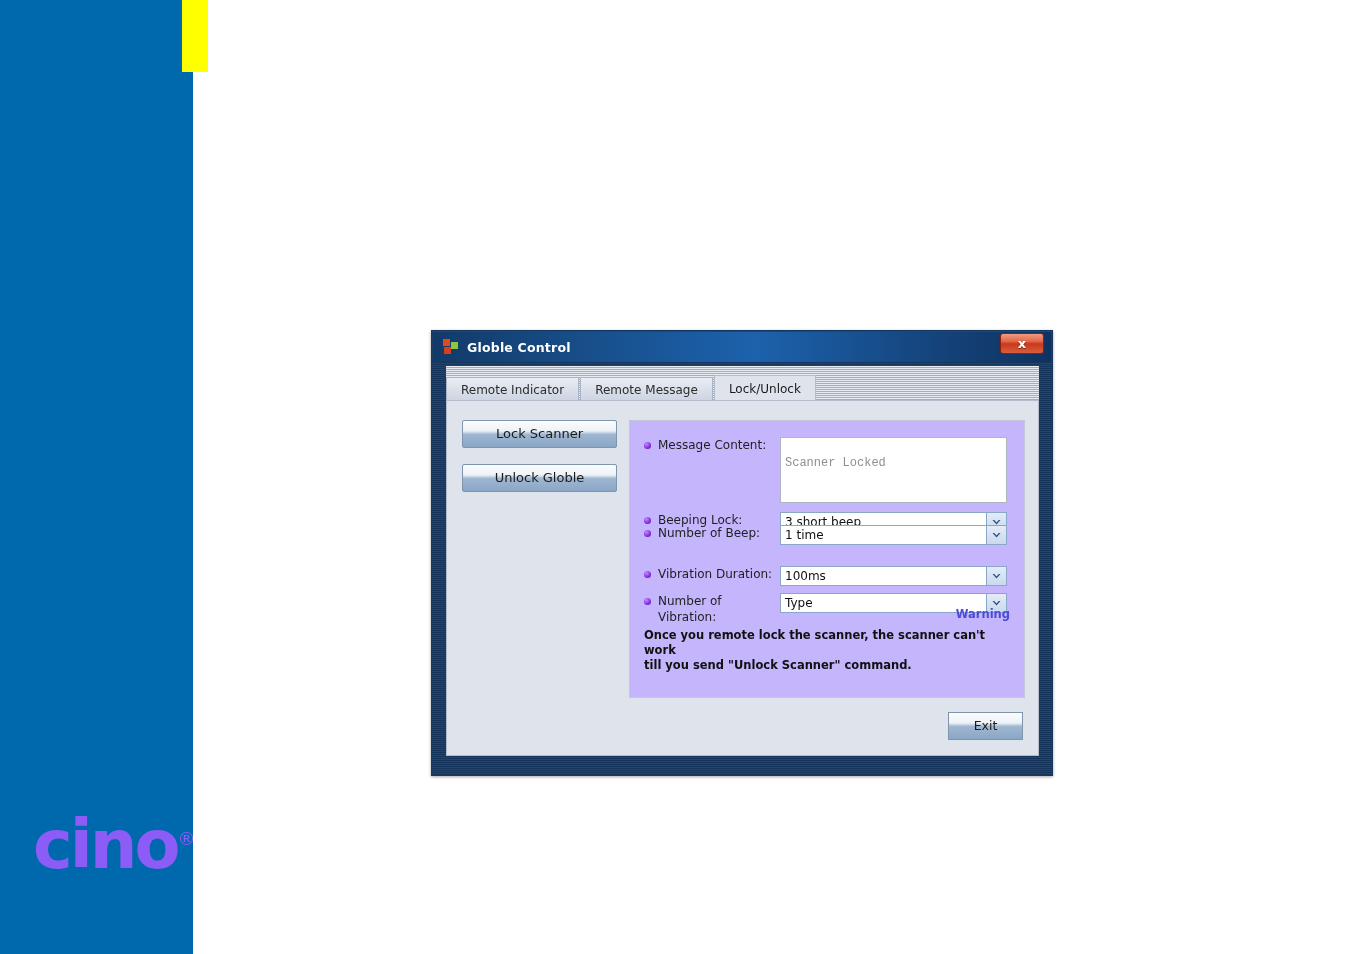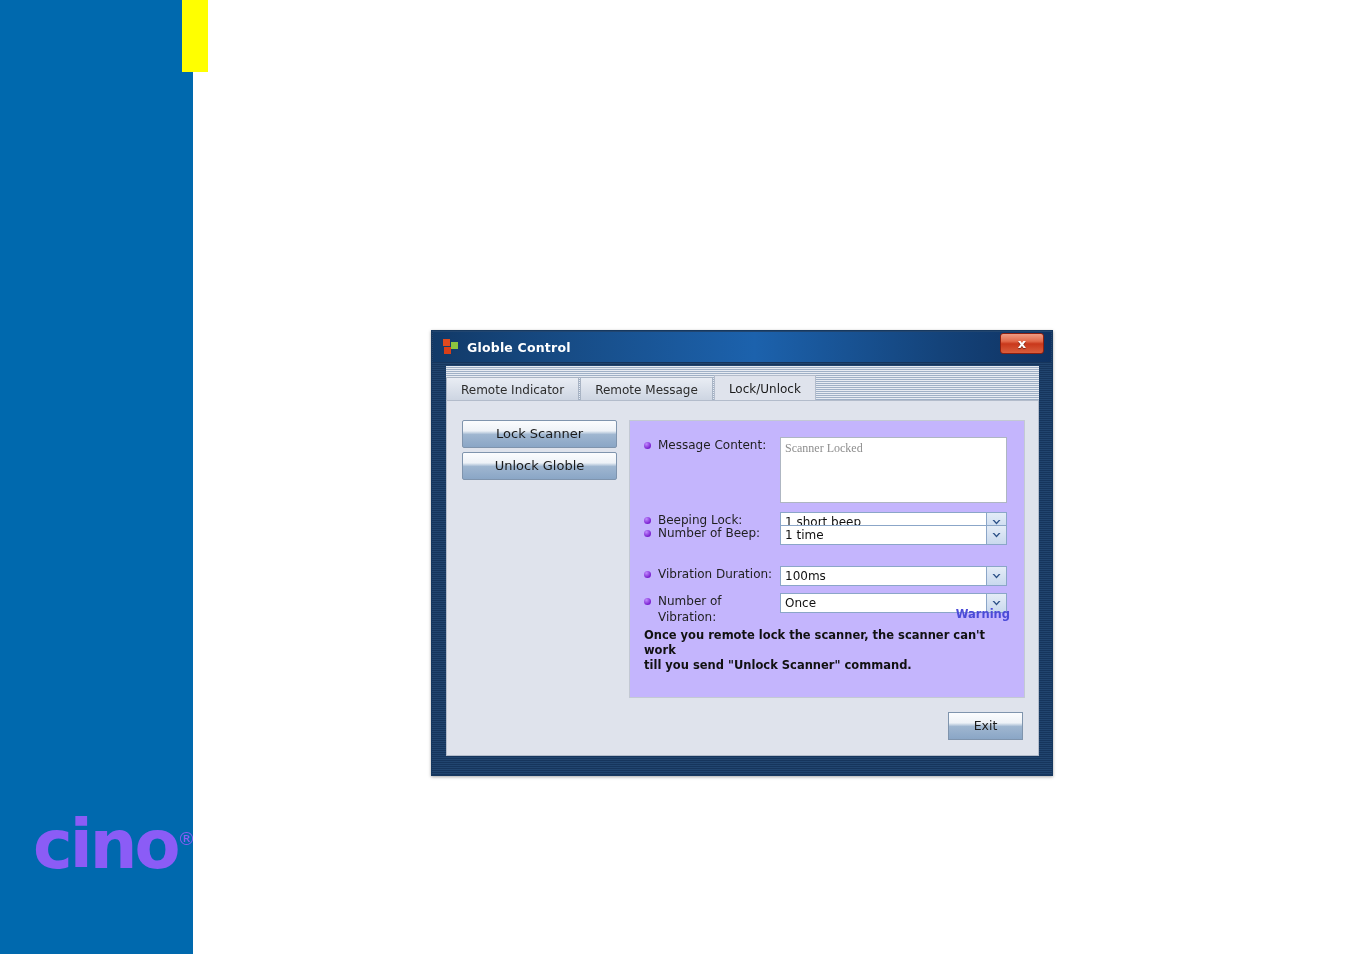--- a/index.html
+++ b/index.html
@@ -180,21 +180,21 @@
   #action-buttons {
     position: absolute;
     left: 15px;
     top: 19px;
     width: 155px;
   }
   .action-button {
     display: block;
     width: 155px;
     height: 28px;
-    margin-bottom: 4px;
+    margin-bottom: 16px;
     border: 1px solid #7f94ad;
     border-radius: 2px;
     background: linear-gradient(to bottom, #fbfcfe 0%, #eef2f7 38%, #9fb6d0 52%, #8aa6c6 100%);
     font-size: 13px;
     font-family: "DejaVu Sans", sans-serif;
     color: #1b1b1b;
     cursor: pointer;
     box-sizing: border-box;
     line-height: 26px;
     text-align: center;
@@ -235,23 +235,23 @@
     flex: none;
     line-height: 16px;
   }
 
   #message-textarea {
     width: 227px;
     height: 66px;
     border: 1px solid #aeb6c2;
     background: #ffffff;
     box-sizing: border-box;
-    padding: 3px 4px;
+    padding: 18px 4px;
     font-size: 12px;
-    font-family: Liberation Serif, serif;
+    font-family: Liberation Mono, monospace;
     color: #8e8e8e;
     resize: none;
     outline: none;
   }
 
   .combo {
     width: 227px;
     height: 20px;
     border: 1px solid #8ba6c8;
     background: #ffffff;
@@ -382,21 +382,21 @@
       <div class="field-row" style="top:16px;">
         <span class="bullet"></span>
         <span class="field-label">Message Content:</span>
         <textarea id="message-textarea" placeholder="Scanner Locked" style="">Scanner Locked</textarea>
       </div>
 
       <div class="field-row" style="top:91px;">
         <span class="bullet"></span>
         <span class="field-label">Beeping Lock:</span>
         <div class="combo">
-          <span class="combo-value">1 short beep</span>
+          <span class="combo-value">3 short beep</span>
           <span class="combo-arrow">
             <svg width="9" height="7" viewBox="0 0 9 7">
                 <path d="M0.5 1 L4.5 5.5 L8.5 1 L6.8 1 L4.5 3.6 L2.2 1 Z" fill="#2a4f86"></path>
               </svg>
           </span>
         </div>
       </div>
 
       <div class="field-row" style="top:104px;">
         <span class="bullet"></span>
@@ -421,21 +421,21 @@
                 <path d="M0.5 1 L4.5 5.5 L8.5 1 L6.8 1 L4.5 3.6 L2.2 1 Z" fill="#2a4f86"></path>
               </svg>
           </span>
         </div>
       </div>
 
       <div class="field-row" style="top:172px;">
         <span class="bullet"></span>
         <span class="field-label">Number of Vibration:</span>
         <div class="combo">
-          <span class="combo-value">Once</span>
+          <span class="combo-value">Type</span>
           <span class="combo-arrow">
             <svg width="9" height="7" viewBox="0 0 9 7">
                 <path d="M0.5 1 L4.5 5.5 L8.5 1 L6.8 1 L4.5 3.6 L2.2 1 Z" fill="#2a4f86"></path>
               </svg>
           </span>
         </div>
       </div>
 
       <div id="warning-group">
         <div id="warning-legend">

